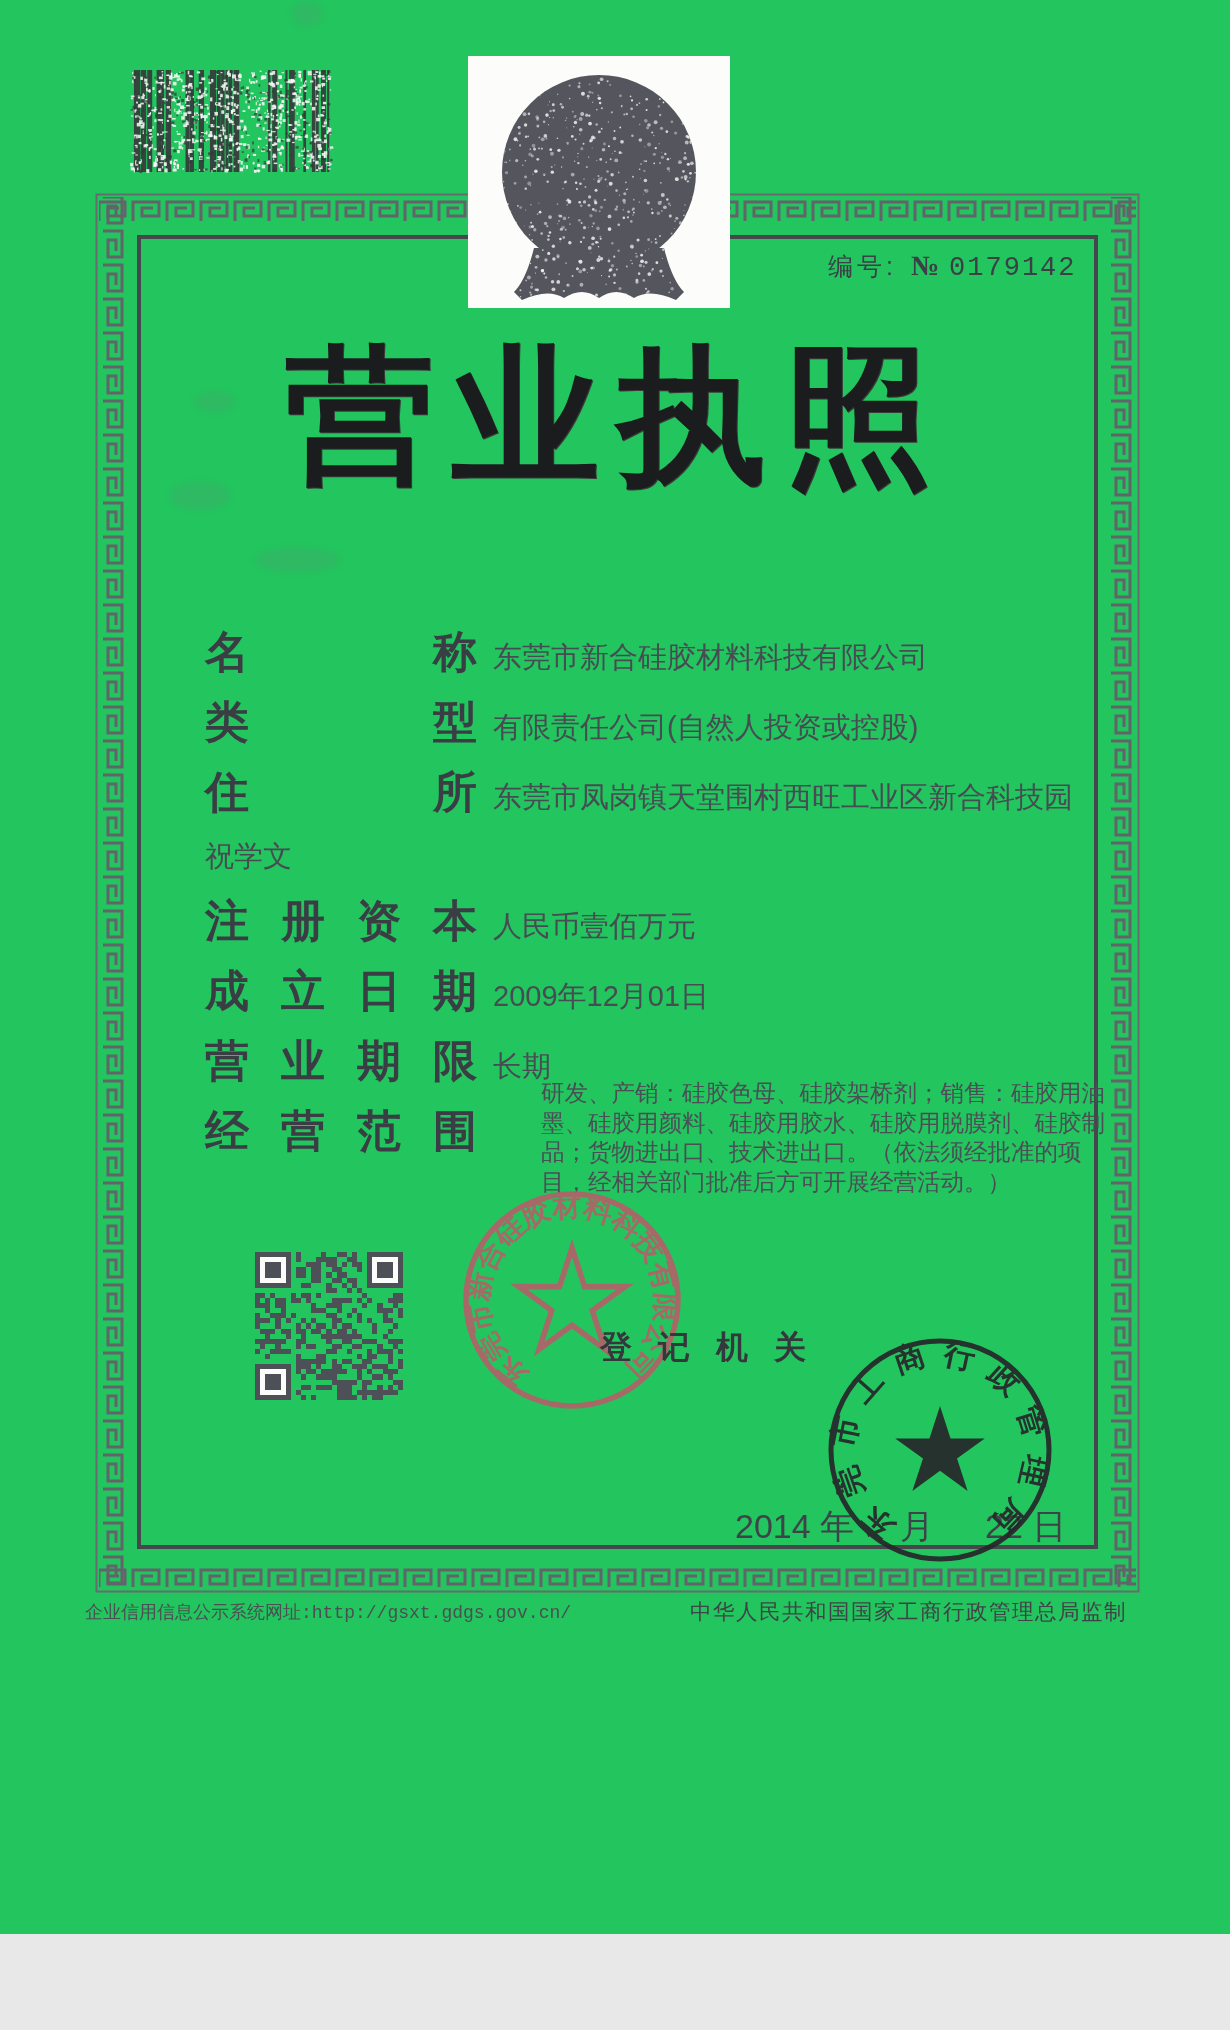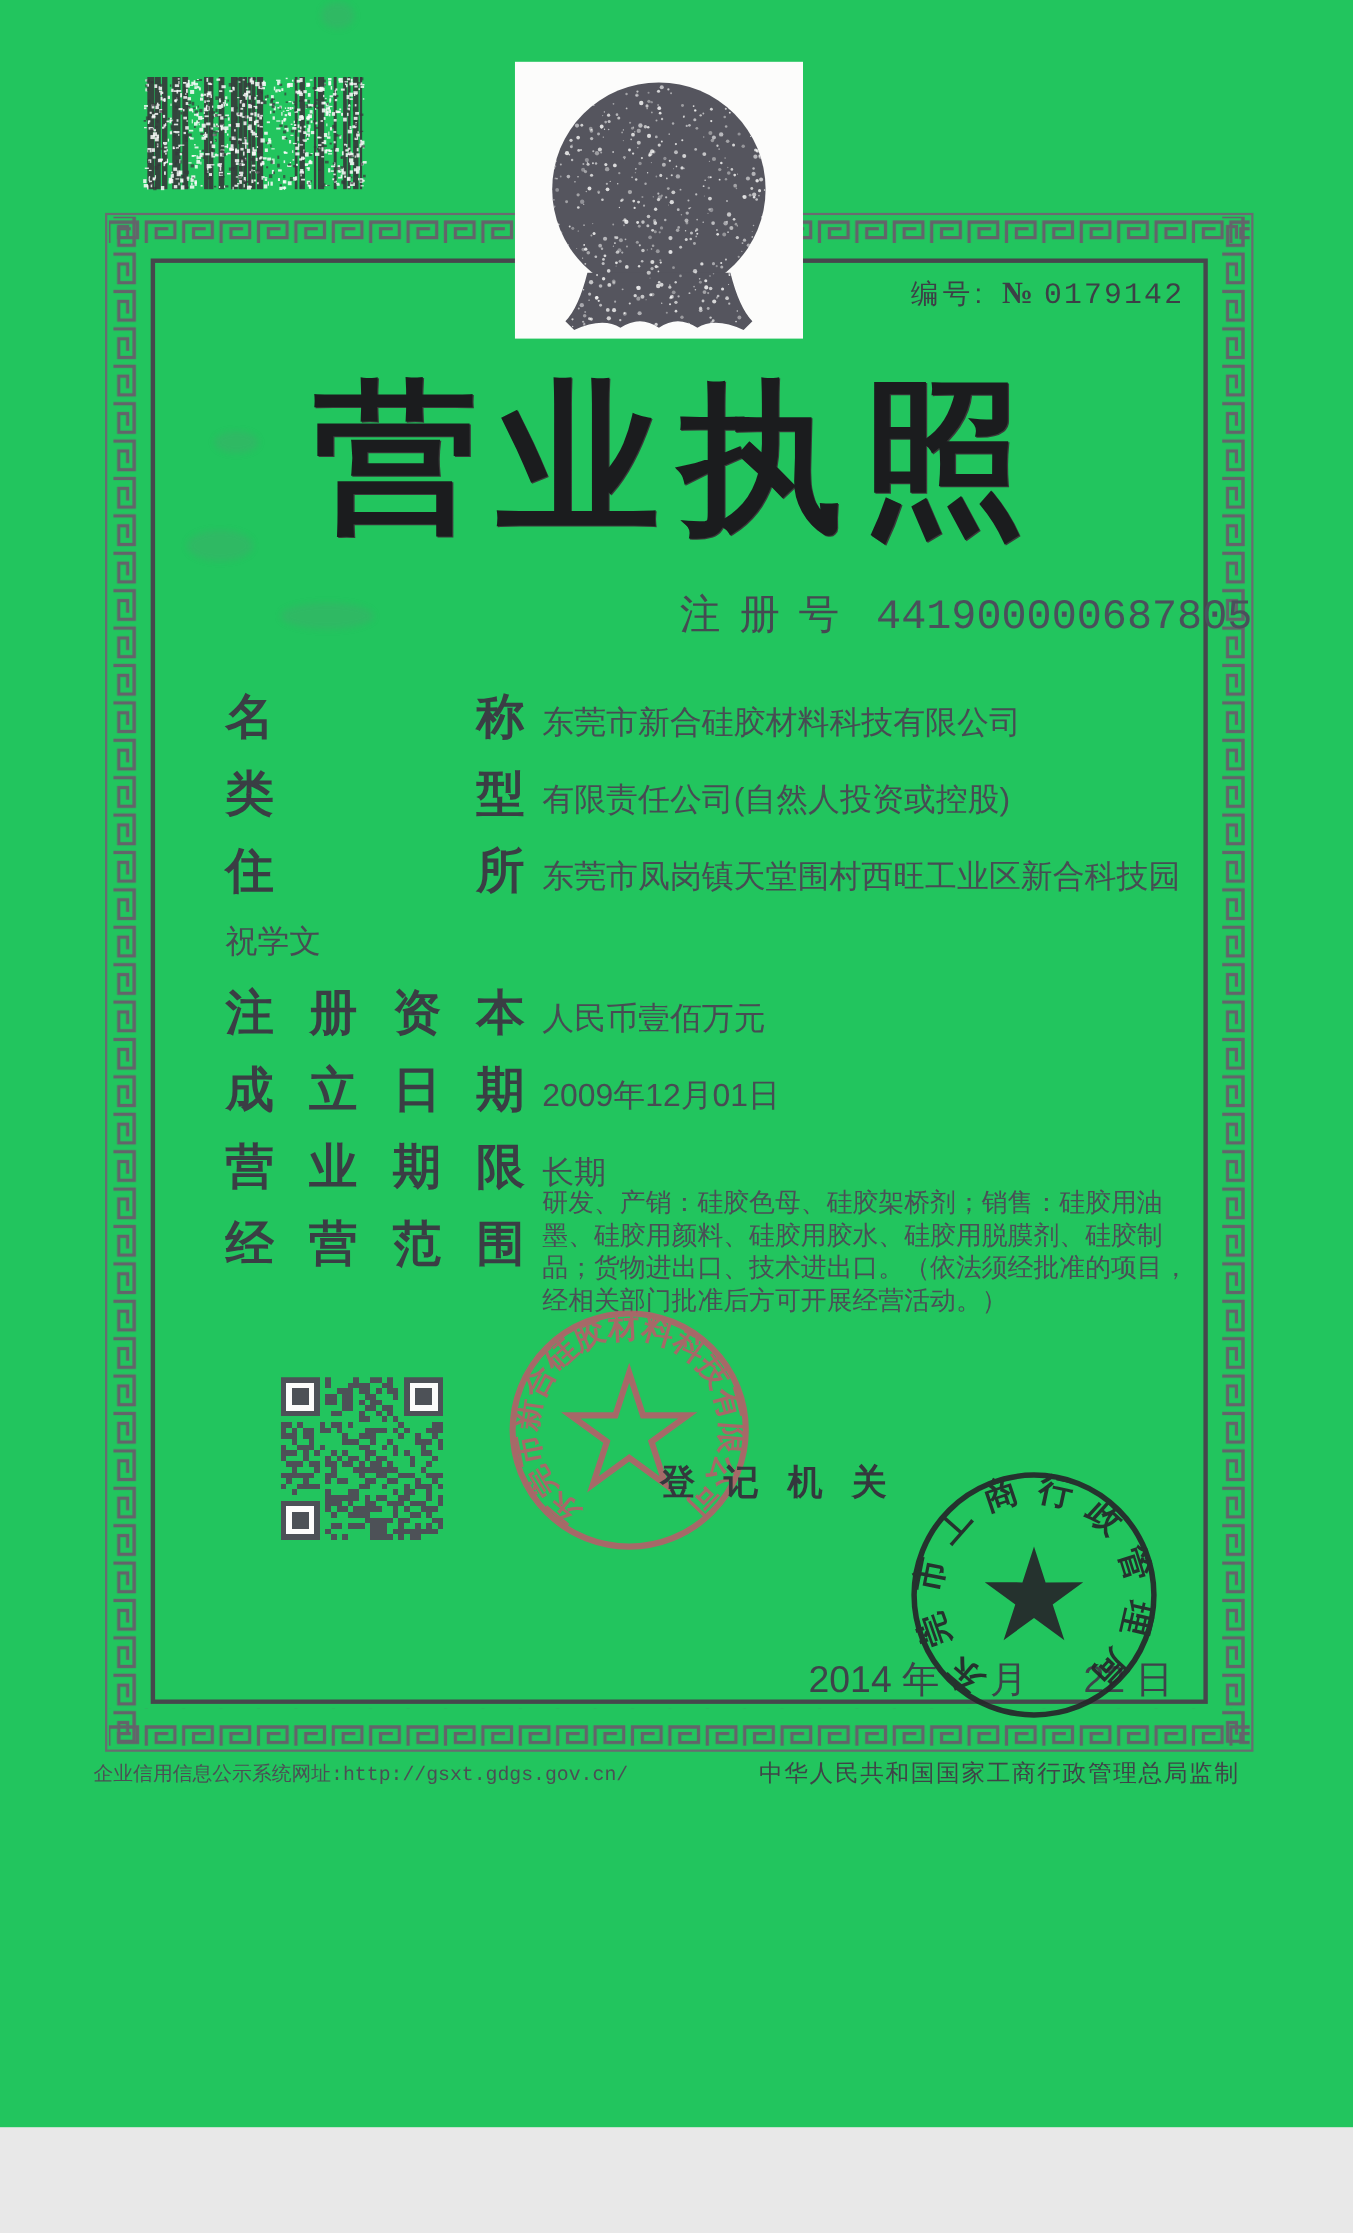--- a/index.html
+++ b/index.html
@@ -31,21 +31,21 @@
   
   .fields{left:205px;top:628px;width:910px;}
   .frow{display:flex;align-items:baseline;margin-bottom:23px;}
   .frow.scope{align-items:flex-start;}
   .flabel{
     flex:none;width:272px;margin-right:16px;
     font-size:44px;line-height:47px;font-weight:600;color:#3a3e44;
     text-align:justify;text-align-last:justify;
   }
   .fvalue{font-size:29px;line-height:36px;color:#474c53;}
-  .frow.scope .fvalue{font-size:23.5px;line-height:29.5px;width:600px;margin-top:-28px;color:#4a4f56;font-weight:500;}
+  .frow.scope .fvalue{font-size:23.5px;line-height:29.5px;width:600px;margin-top:-28px;color:#4a4f56;font-weight:500;margin-left:48px;}
   
   .qr-wrap{left:255px;top:1252px;width:148px;height:148px;}
   
   .seal-red{left:437px;top:1165px;width:270px;height:270px;opacity:.82;}
   .stamp-black{left:822px;top:1332px;width:236px;height:236px;opacity:.92;}
   
   .registrar{left:600px;top:1326px;font-size:32px;font-weight:700;letter-spacing:26px;color:#34383d;white-space:nowrap;}
   .dateline span{position:absolute;top:1480px;font-size:34px;color:#3e434a;white-space:nowrap;margin-top:24px;}
   .d-year{left:735px;}
   .d-month{left:900px;}
@@ -1670,24 +1670,20 @@
         <circle cx="69.89116835594177" cy="61.85384160280228" r="0.821961373090744" fill="#fcfcfb" opacity="0.5189258068799972"></circle>
       </g>
   </svg>
 
   <div class="abs serial">
     <span class="lab">编号:</span><span class="pfx">№</span><span class="num">0179142</span>
   </div>
 
   <div class="abs title">营业执照</div>
 
-  <div class="abs regno">
-    <span class="lab">注册号</span>
-    <span class="num">441900000687805</span>
-  </div>
 
   <div class="abs fields">
     <div class="frow">
       <span class="flabel">名称</span>
       <span class="fvalue">东莞市新合硅胶材料科技有限公司</span>
     </div>
     <div class="frow">
       <span class="flabel">类型</span>
       <span class="fvalue">有限责任公司(自然人投资或控股)</span>
     </div>

